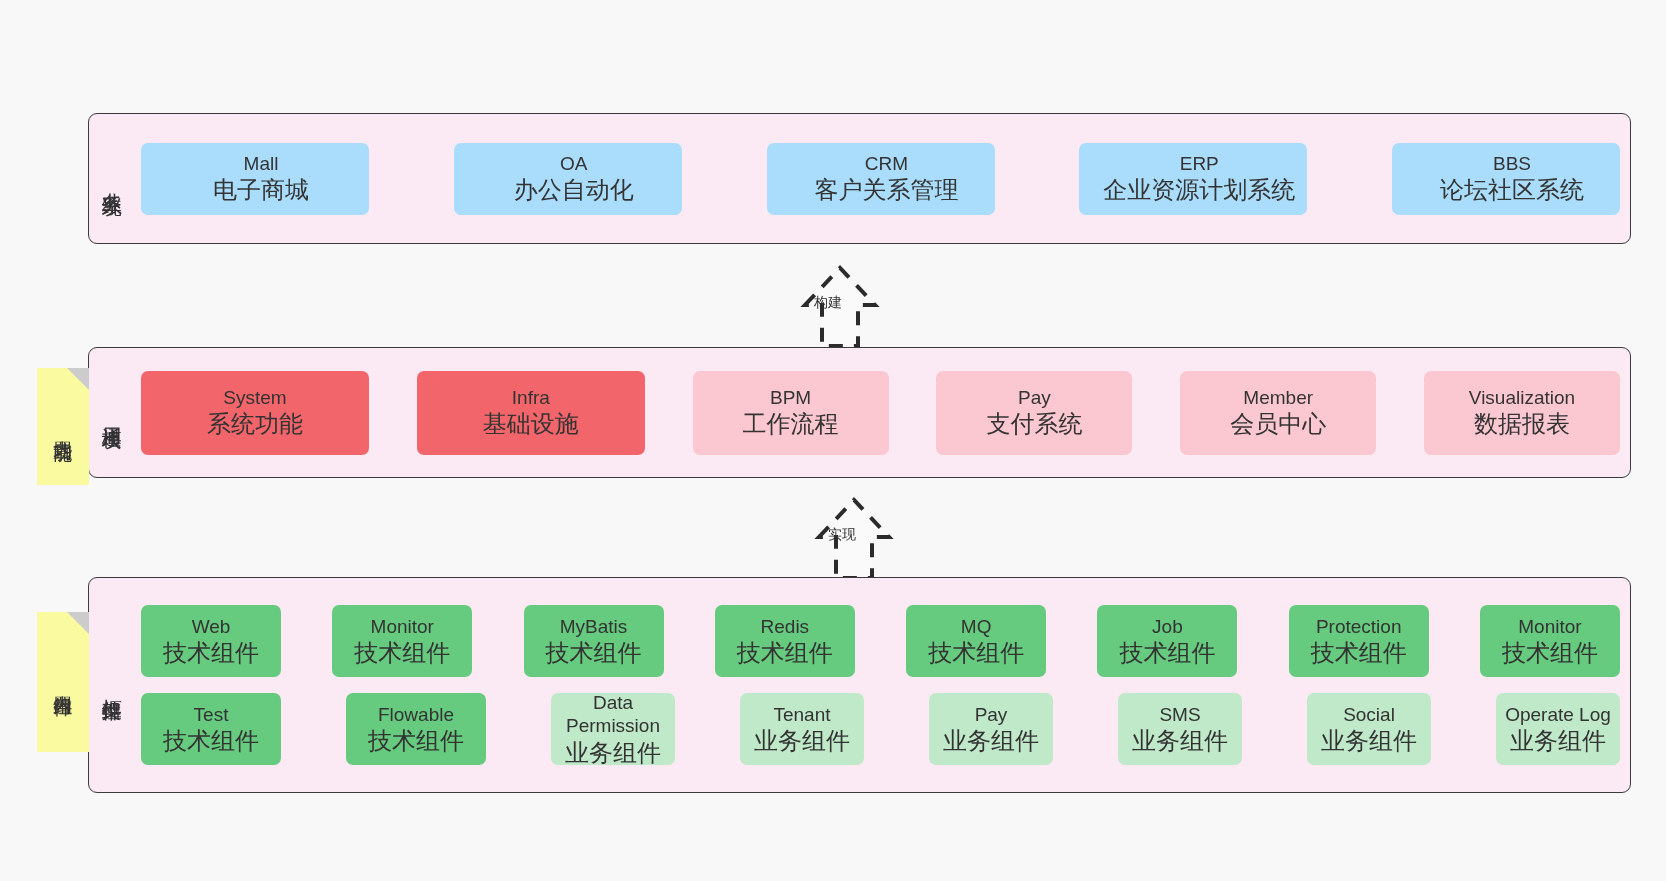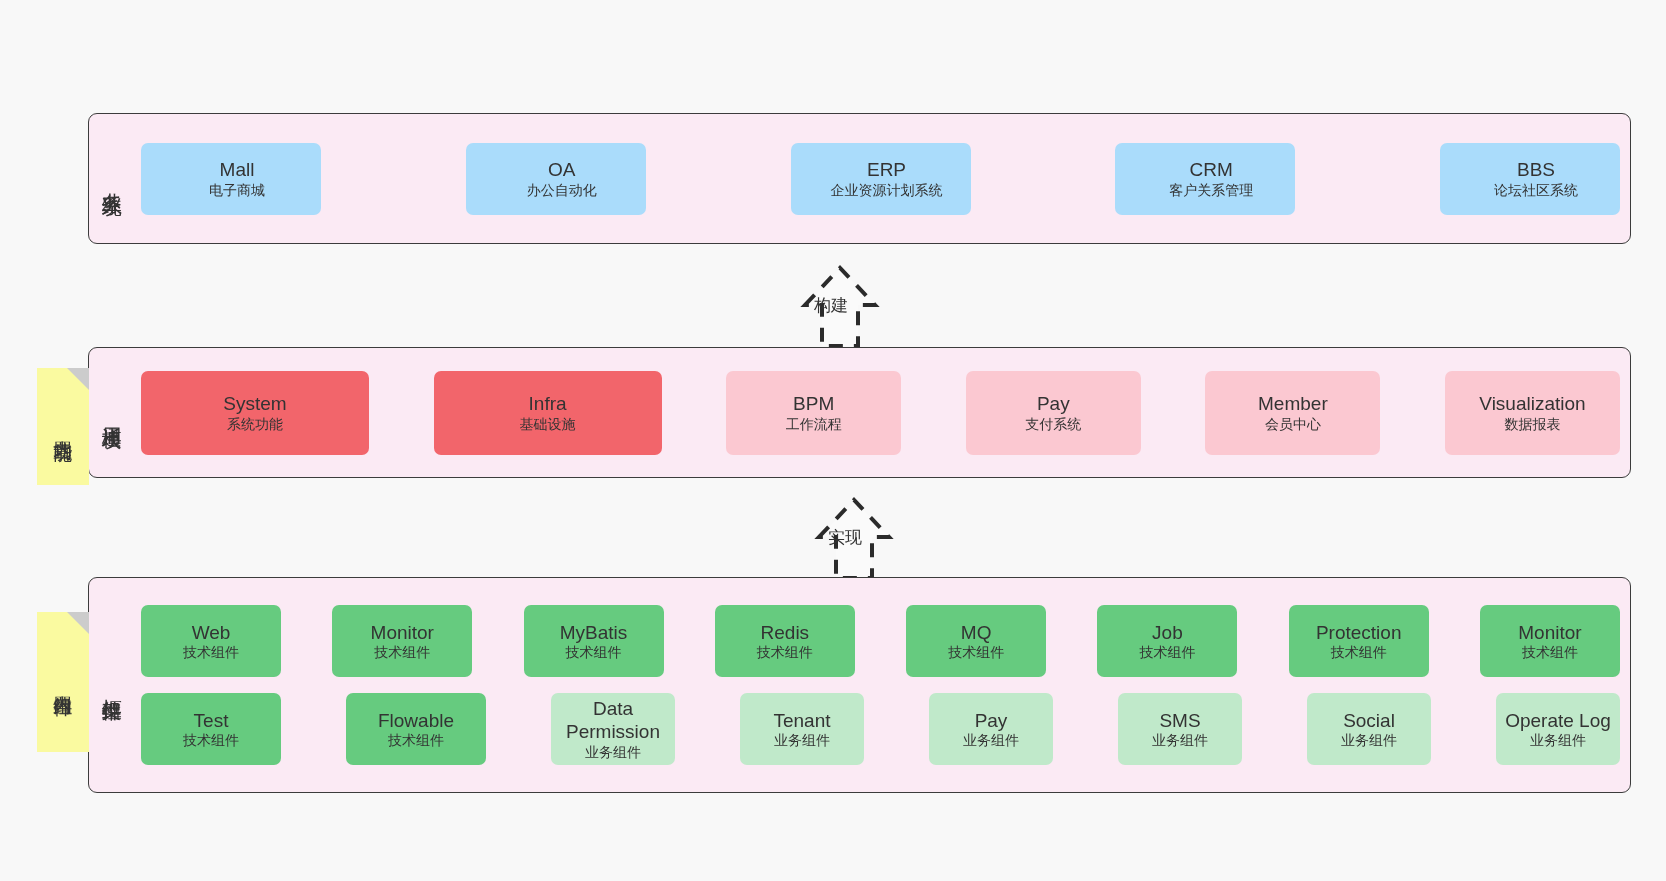--- a/index.html
+++ b/index.html
@@ -71,37 +71,37 @@
     display: flex;
     flex-direction: column;
     align-items: center;
     justify-content: center;
     text-align: center;
     box-sizing: border-box;
     line-height: 1.22;
     color: #333333;
   }
   .box .t1 { font-size: 19px; }
-  .box .t2 { font-size: 14px; }
+  .box .t2 { font-size: 24px; }
 
   
   .layer-business { left: 88px; top: 113px; width: 1543px; height: 131px; }
   .layer-business .layer-body { padding: 0 10px 0 6px; }
   .box-blue {
     background: #aadcfb;
-    width: 180px;
+    width: 228px;
     height: 72px;
     padding-left: 12px;
   }
 
   
   .layer-common { left: 88px; top: 347px; width: 1543px; height: 131px; }
   .layer-common .layer-body { padding: 0 10px 0 6px; }
   .box-red   { background: #f2656b; width: 228px; height: 84px; }
-  .box-pink  { background: #fbc8d1; width: 175px; height: 84px; }
+  .box-pink  { background: #fbc8d1; width: 196px; height: 84px; }
 
   
   .layer-framework { left: 88px; top: 577px; width: 1543px; height: 216px; }
   .layer-framework .layer-body { padding: 0 10px 0 6px; }
   .box-green       { background: #66cb7f; width: 140px; height: 72px; }
   .box-green-light { background: #c0e9ca; width: 124px; height: 72px; }
 
   
   .note {
     position: absolute;
@@ -129,21 +129,21 @@
     border-left: 22px solid transparent;
   }
   .note-fn   { left: 37px; top: 368px; width: 52px; height: 117px; }
   .note-comp { left: 37px; top: 612px; width: 52px; height: 140px; }
 
   
   .arrow { position: absolute; }
   .arrow svg { display: block; }
   .arrow .arrow-label {
     position: absolute;
-    font-size: 17px;
+    font-size: 14px;
     color: #333333;
     white-space: nowrap;
   }
   .arrow-build { left: 750px; top: 258px; width: 180px; height: 90px; }
   .arrow-build .arrow-label { left: 64px; top: 36px; }
   .arrow-impl  { left: 764px; top: 490px; width: 180px; height: 90px; }
   .arrow-impl  .arrow-label { left: 64px; top: 36px; }
 </style>
 </head>
 <body>
@@ -156,26 +156,26 @@
       <div class="row">
         <div class="box box-blue">
           <span class="t1">Mall</span>
           <span class="t2">电子商城</span>
         </div>
         <div class="box box-blue">
           <span class="t1">OA</span>
           <span class="t2">办公自动化</span>
         </div>
         <div class="box box-blue">
+          <span class="t1">CRM</span>
+          <span class="t2">客户关系管理</span>
+        </div>
+        <div class="box box-blue">
           <span class="t1">ERP</span>
           <span class="t2">企业资源计划系统</span>
-        </div>
-        <div class="box box-blue">
-          <span class="t1">CRM</span>
-          <span class="t2">客户关系管理</span>
         </div>
         <div class="box box-blue">
           <span class="t1">BBS</span>
           <span class="t2">论坛社区系统</span>
         </div>
       </div>
     </div>
   </div>
 
   <div class="arrow arrow-build">

